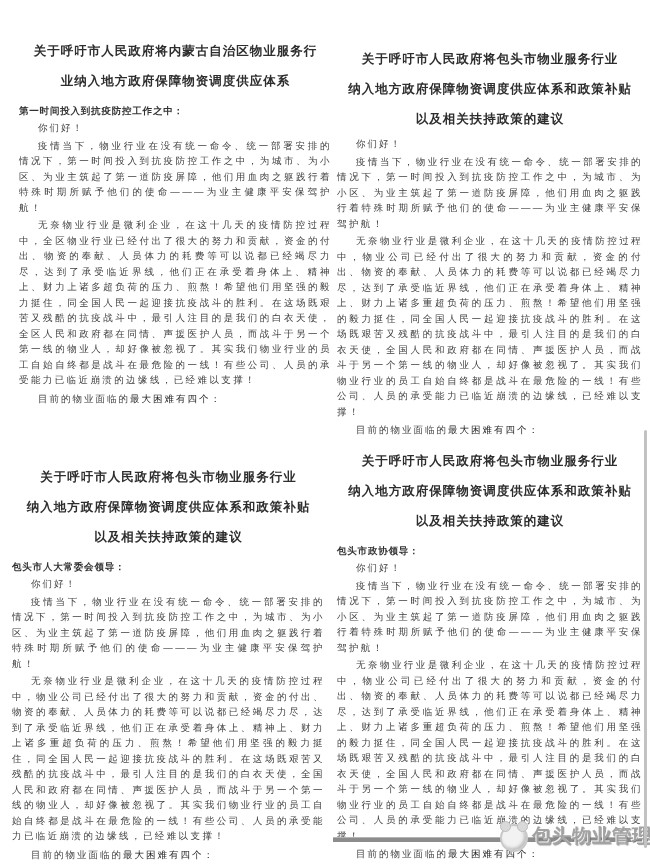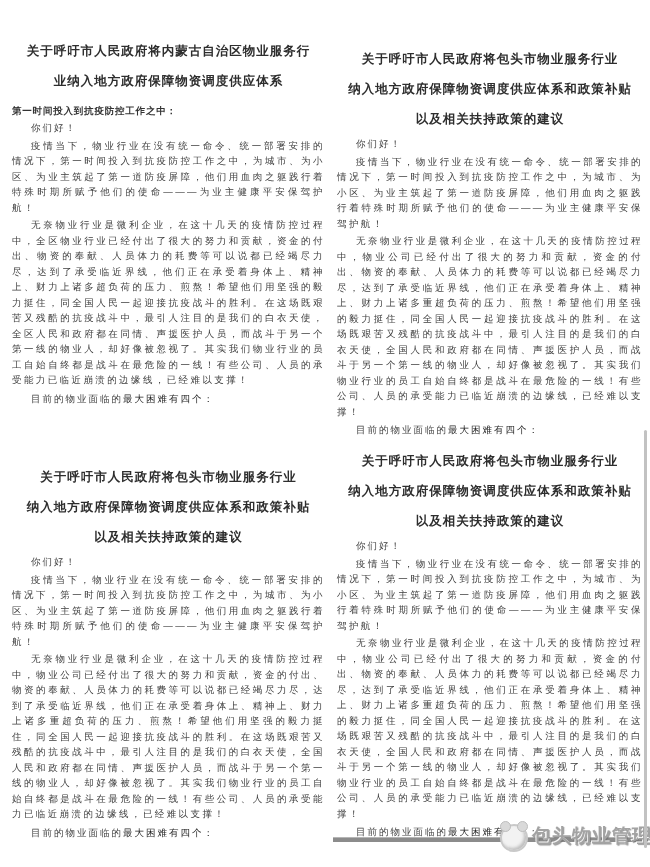--- a/index.html
+++ b/index.html
@@ -53,21 +53,21 @@
   .wm-text{
     font-size:19px;font-weight:700;letter-spacing:1px;color:#a3a3a3;
     text-shadow:-1px -1px 0 rgba(255,255,255,.9),1px 1px 1px rgba(110,110,110,.7);
     white-space:nowrap;
   }
   .scrollbar{
     position:absolute;right:3px;top:430px;width:3px;height:418px;
     background:#c2c2c2;border-radius:2px;
   }
   
-  #doc1{left:12px;top:36px;width:313px;}
+  #doc1{left:19px;top:36px;width:313px;}
   #doc2{left:337px;top:44px;width:306px;}
   #doc3{left:12px;top:462px;width:313px;}
   #doc4{left:337px;top:446px;width:306px;}
 </style>
 </head>
 <body>
 
 <section class="doc" id="doc1">
   <div class="title">
     <div>关于呼吁市人民政府将内蒙古自治区物业服务行</div>
@@ -91,33 +91,35 @@
   <p class="para">无奈物业行业是微利企业，在这十几天的疫情防控过程中，物业公司已经付出了很大的努力和贡献，资金的付出、物资的奉献、人员体力的耗费等可以说都已经竭尽力尽，达到了承受临近界线，他们正在承受着身体上、精神上、财力上诸多重超负荷的压力、煎熬！希望他们用坚强的毅力挺住，同全国人民一起迎接抗疫战斗的胜利。在这场既艰苦又残酷的抗疫战斗中，最引人注目的是我们的白衣天使，全国人民和政府都在同情、声援医护人员，而战斗于另一个第一线的物业人，却好像被忽视了。其实我们物业行业的员工自始自终都是战斗在最危险的一线！有些公司、人员的承受能力已临近崩溃的边缘线，已经难以支撑！</p>
   <div class="closing"><span>目前的物业面临的</span><span class="b">最大困难有四个：</span></div>
 </section>
 
 <section class="doc" id="doc3">
   <div class="title">
     <div>关于呼吁市人民政府将包头市物业服务行业</div>
     <div>纳入地方政府保障物资调度供应体系和政策补贴</div>
     <div>以及相关扶持政策的建议</div>
   </div>
+  <div class="addressee">包头市人大常委会领导：</div>
   <div class="greeting">你们好！</div>
   <p class="para">疫情当下，物业行业在没有统一命令、统一部署安排的情况下，第一时间投入到抗疫防控工作之中，为城市、为小区、为业主筑起了第一道防疫屏障，他们用血肉之躯践行着特殊时期所赋予他们的使命———为业主健康平安保驾护航！</p>
   <p class="para">无奈物业行业是微利企业，在这十几天的疫情防控过程中，物业公司已经付出了很大的努力和贡献，资金的付出、物资的奉献、人员体力的耗费等可以说都已经竭尽力尽，达到了承受临近界线，他们正在承受着身体上、精神上、财力上诸多重超负荷的压力、煎熬！希望他们用坚强的毅力挺住，同全国人民一起迎接抗疫战斗的胜利。在这场既艰苦又残酷的抗疫战斗中，最引人注目的是我们的白衣天使，全国人民和政府都在同情、声援医护人员，而战斗于另一个第一线的物业人，却好像被忽视了。其实我们物业行业的员工自始自终都是战斗在最危险的一线！有些公司、人员的承受能力已临近崩溃的边缘线，已经难以支撑！</p>
   <div class="closing"><span>目前的物业面临的</span><span class="b">最大困难有四个：</span></div>
 
 </section>
 
 <section class="doc" id="doc4">
   <div class="title">
     <div>关于呼吁市人民政府将包头市物业服务行业</div>
     <div>纳入地方政府保障物资调度供应体系和政策补贴</div>
     <div>以及相关扶持政策的建议</div>
   </div>
+  <div class="addressee">包头市政协领导：</div>
   <div class="greeting">你们好！</div>
   <p class="para">疫情当下，物业行业在没有统一命令、统一部署安排的情况下，第一时间投入到抗疫防控工作之中，为城市、为小区、为业主筑起了第一道防疫屏障，他们用血肉之躯践行着特殊时期所赋予他们的使命———为业主健康平安保驾护航！</p>
   <p class="para">无奈物业行业是微利企业，在这十几天的疫情防控过程中，物业公司已经付出了很大的努力和贡献，资金的付出、物资的奉献、人员体力的耗费等可以说都已经竭尽力尽，达到了承受临近界线，他们正在承受着身体上、精神上、财力上诸多重超负荷的压力、煎熬！希望他们用坚强的毅力挺住，同全国人民一起迎接抗疫战斗的胜利。在这场既艰苦又残酷的抗疫战斗中，最引人注目的是我们的白衣天使，全国人民和政府都在同情、声援医护人员，而战斗于另一个第一线的物业人，却好像被忽视了。其实我们物业行业的员工自始自终都是战斗在最危险的一线！有些公司、人员的承受能力已临近崩溃的边缘线，已经难以支撑！</p>
   <div class="closing"><span>目前的物业面临的</span><span class="b">最大困难有四个：</span></div>
 
 </section>
 
 <div class="wm-rule"></div>
 <div class="wm">
   <span class="wm-logo"></span>

